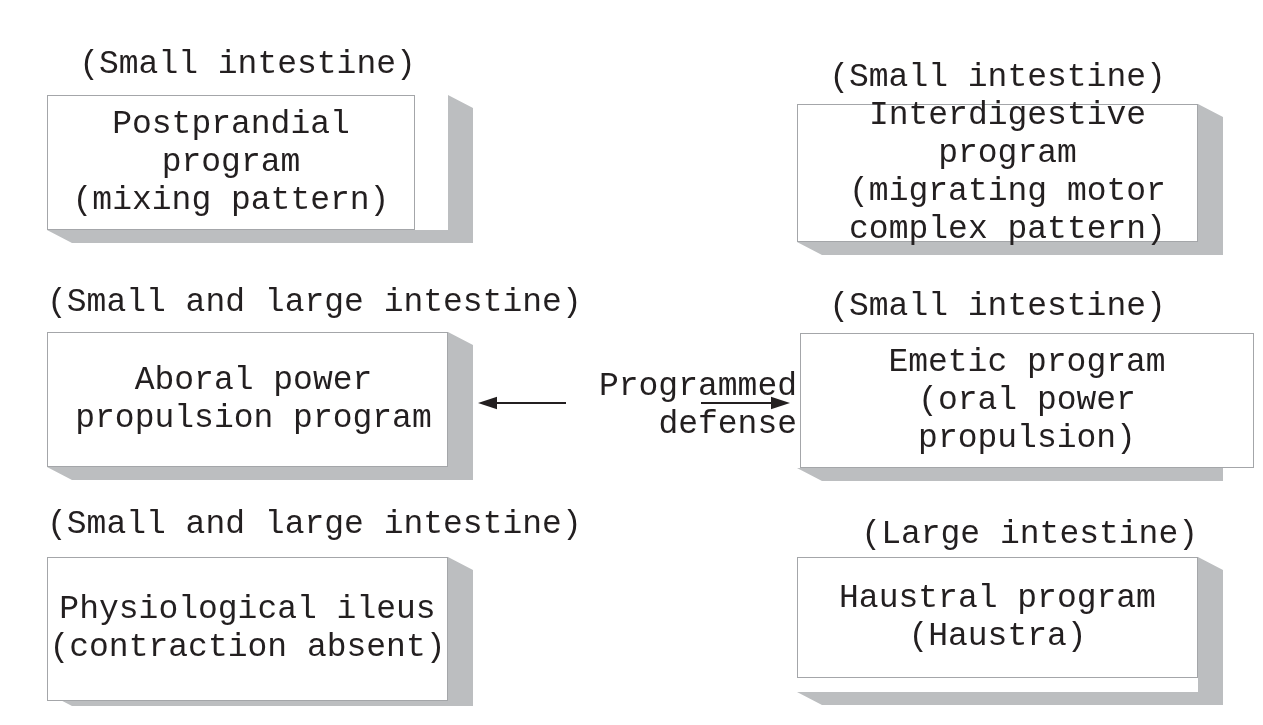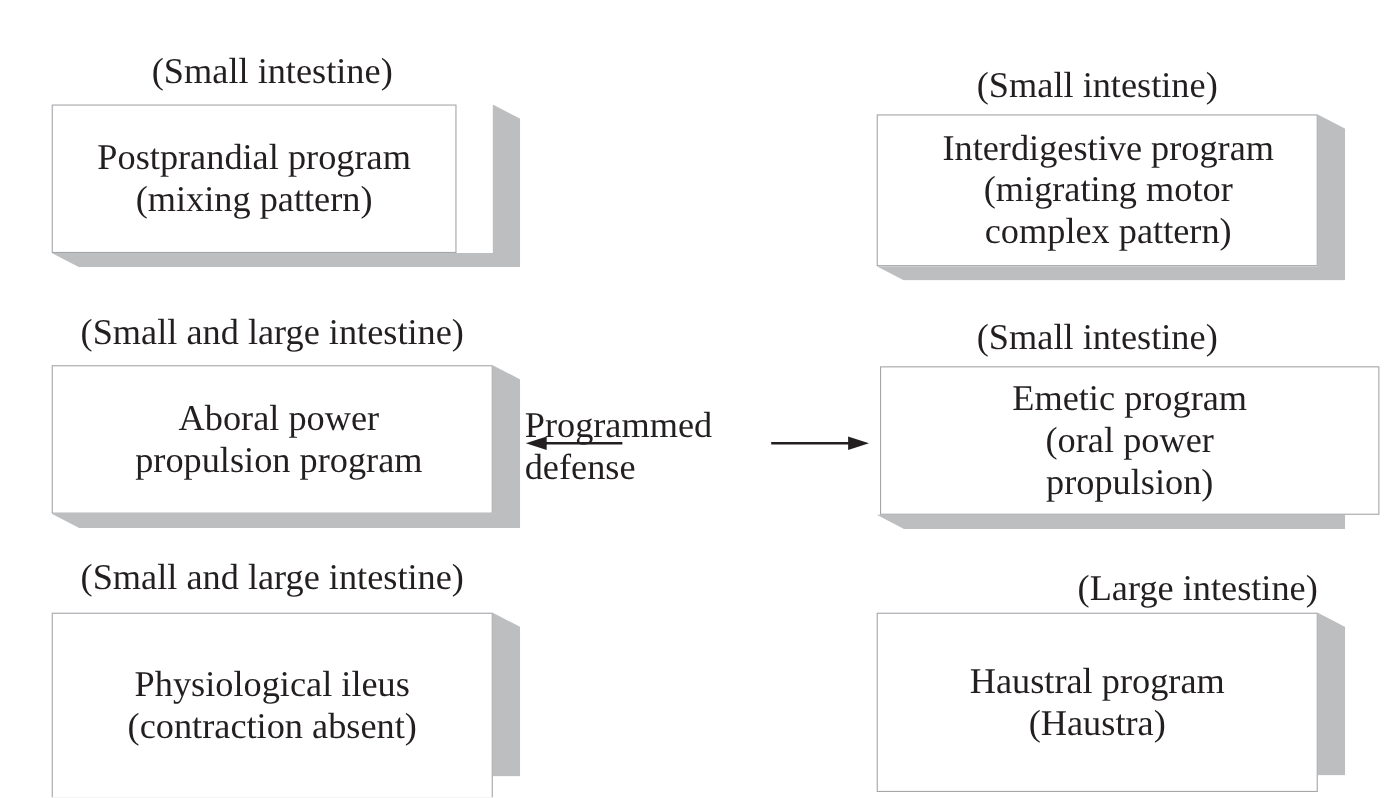--- a/index.html
+++ b/index.html
@@ -2,21 +2,21 @@
 <html><head>
 <meta charset="utf-8">
 <style>
   html, body { margin: 0; padding: 0; background: #ffffff; }
   .canvas {
     position: relative;
     width: 1263px;
     height: 725px;
     background: #ffffff;
     color: #231f20;
-    font-family: Liberation Serif, serif;
+    font-family: Liberation Mono, monospace;
     overflow: hidden;
   }
   .region-label {
     position: absolute;
     font-size: 33px;
     line-height: 34px;
     text-align: center;
     white-space: pre;
   }
   .pbox-shadow {
@@ -45,21 +45,21 @@
     line-height: 38px;
     text-align: center;
     white-space: pre-line;
   }
   .connector { position: absolute; left: 477px; top: 368px; width: 320px; height: 76px; }
   .connector-label {
     position: absolute;
     left: 0; top: 0; right: 0;
     font-size: 33px;
     line-height: 38px;
-    text-align: left;
+    text-align: right;
     white-space: pre-line;
   }
   .arrow { position: absolute; width: 89px; height: 14px; }
   .arrow svg { display: block; }
   .arrow-left  { left: 1px;  top: 28px; }
   .arrow-right { left: 224px; top: 28px; }
 </style>
 </head>
 <body>
 
@@ -99,30 +99,30 @@
     <div class="pbox" style="left:800px; top:333px; width:454px; height:135px;">
       <div class="pbox-text">Emetic program
 (oral power
 propulsion)</div>
     </div>
   </div>
 
   <div>
     <div class="region-label" style="left:47px; top:508px; width:401px;">(Small and large intestine)</div>
     <div class="pbox-shadow" style="left:47px; top:557px; width:426px; height:149px;"></div>
-    <div class="pbox" style="left:47px; top:557px; width:401px; height:169px;">
+    <div class="pbox" style="left:47px; top:557px; width:401px; height:144px;">
       <div class="pbox-text">Physiological ileus
 (contraction absent)</div>
     </div>
   </div>
 
   <div>
     <div class="region-label" style="left:797px; top:518px; width:401px;text-align:right;">(Large intestine)</div>
     <div class="pbox-shadow" style="left:797px; top:557px; width:426px; height:148px;"></div>
-    <div class="pbox" style="left:797px; top:557px; width:401px; height:163px;">
+    <div class="pbox" style="left:797px; top:557px; width:401px; height:121px;">
       <div class="pbox-text">Haustral program
 (Haustra)</div>
     </div>
   </div>
 
   <div class="connector">
     <div class="connector-label">Programmed
 defense</div>
     <div class="arrow arrow-left">
       <svg width="88" height="14" viewBox="0 0 88 14">

